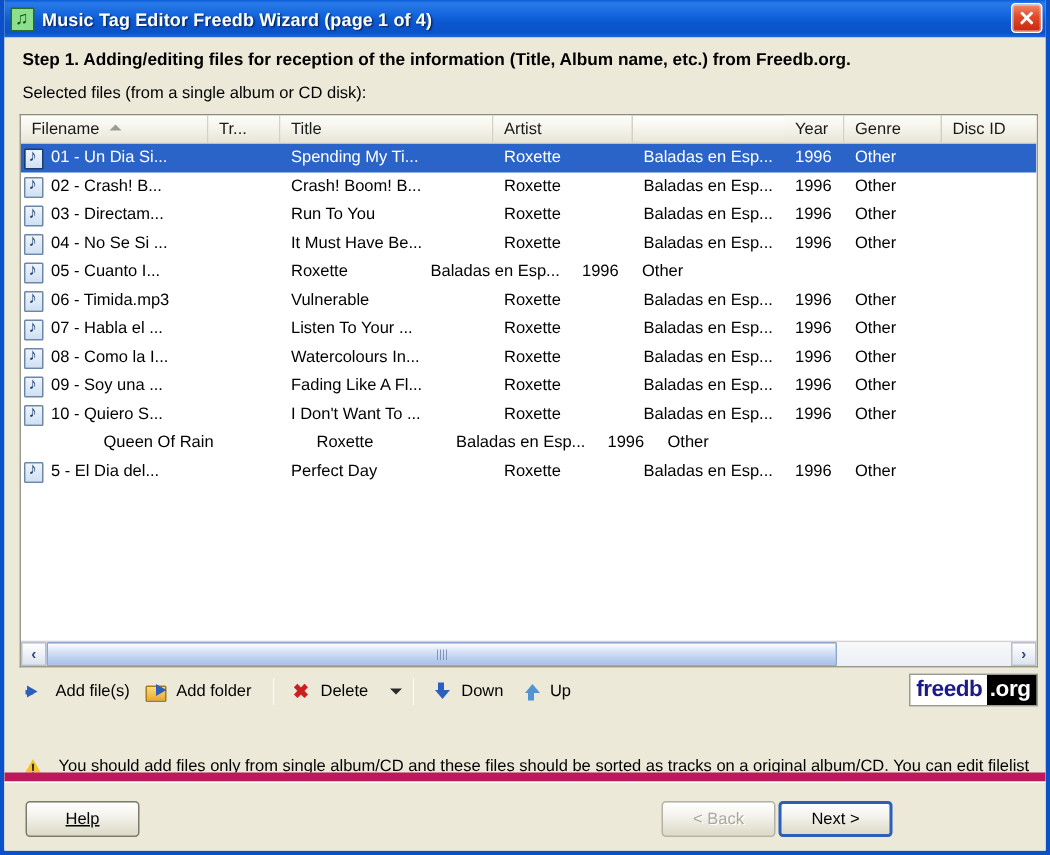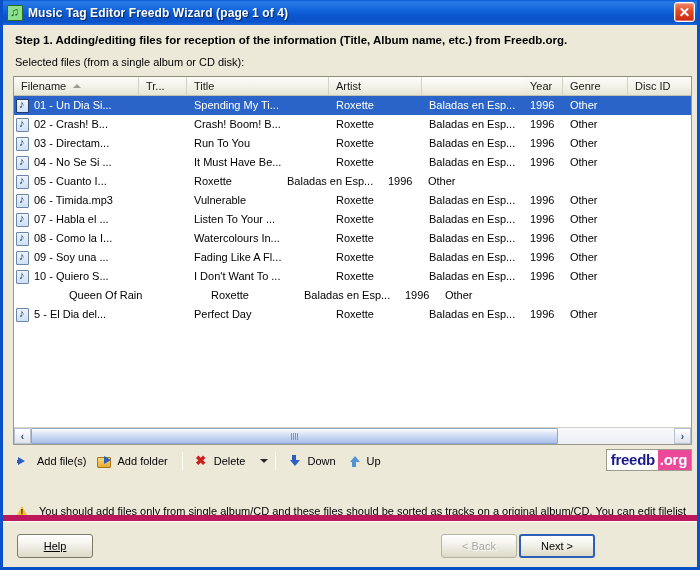--- a/index.html
+++ b/index.html
@@ -365,21 +365,21 @@
     cursor: pointer;
   }
   #freedb-logo .fd-a {
     color: #1a1a8c;
     padding: 0 3px 0 4px;
     line-height: 20px;
     letter-spacing: -0.3px;
   }
   #freedb-logo .fd-b {
     color: #ffffff;
-    background: #ec4899;
+    background: #000000;
     padding: 0 4px 0 2px;
     line-height: 20px;
     letter-spacing: -0.3px;
   }
 
   
   #warning {
     position: absolute;
     left: 10px; top: 479px;
     width: 679px;

